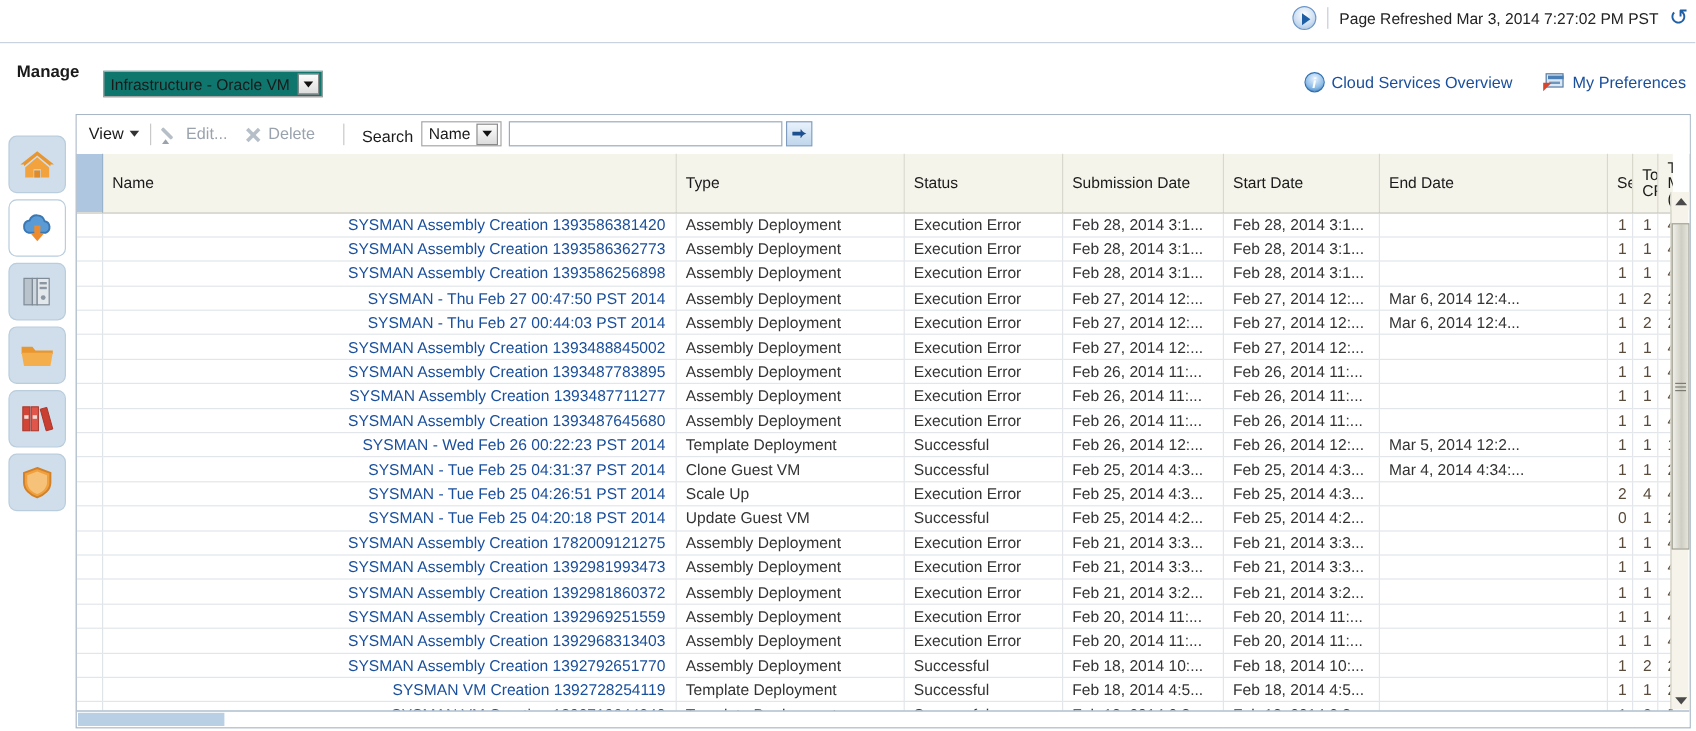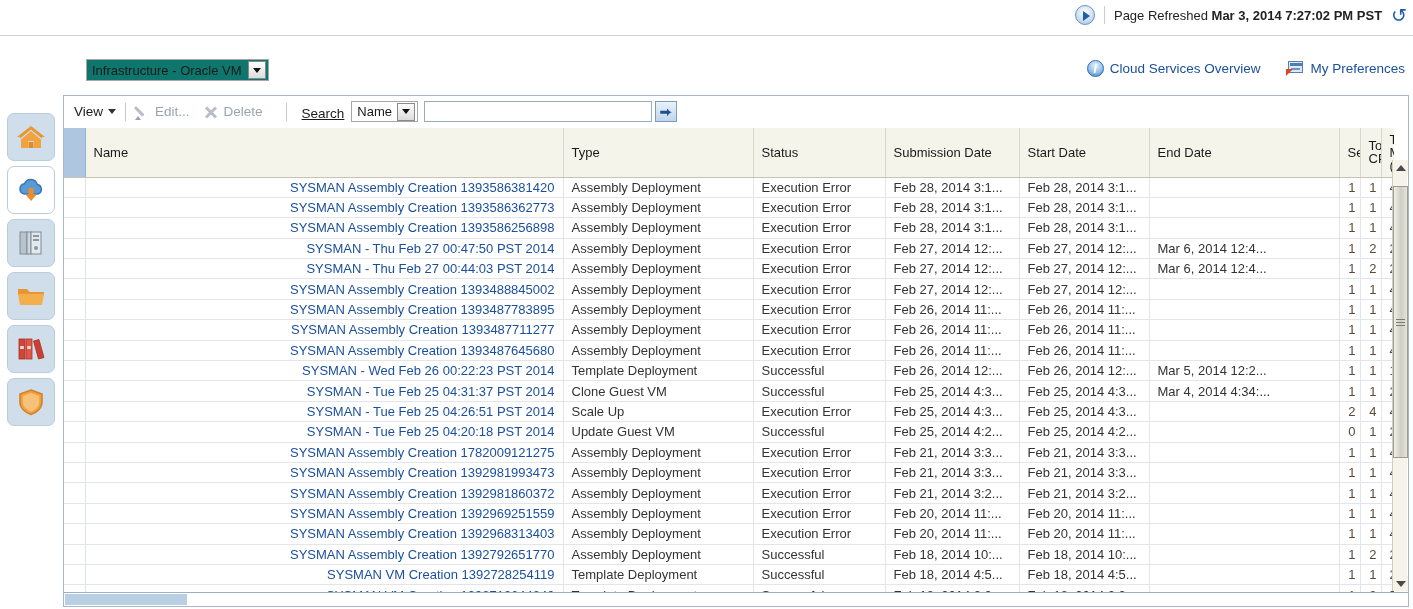--- a/index.html
+++ b/index.html
@@ -39,21 +39,21 @@
     display: inline-block; position: relative;
   }
   .play-icon::after {
     content: ""; position: absolute; left: 7px; top: 5px;
     border-left: 7px solid #1f5fa6;
     border-top: 5px solid transparent;
     border-bottom: 5px solid transparent;
   }
   .vsep { width: 1px; height: 18px; background: #c5cdd8; display: inline-block; }
   .refresh-label { color: #222; }
-  .refresh-label b { font-weight: bold; }
+  .refresh-label b { font-weight: normal; }
   .refresh-icon {
     font-size: 19px; color: #1f5fa6; line-height: 1;
     display: inline-block; transform: scaleX(-1);
     font-family: "DejaVu Sans", sans-serif;
   }
 
   
   .managebar {
     position: absolute; left: 0; top: 37px; width: 1413px; height: 50px;
     background: #ffffff;
@@ -157,21 +157,21 @@
     border-left: 3px solid transparent; border-right: 3px solid transparent;
     border-bottom: 4px solid #9aa3ad;
   }
   .x-icon { width: 14px; height: 14px; position: relative; display: inline-block; }
   .x-icon::before, .x-icon::after {
     content: ""; position: absolute; left: 0; top: 6px; width: 14px; height: 3px;
     background: #b6bec7;
   }
   .x-icon::before { transform: rotate(45deg); }
   .x-icon::after  { transform: rotate(-45deg); }
-  .tb-search-label { color: #1a1a1a; margin: 4px 7px 0 6px; text-decoration: underline; }
+  .tb-search-label { color: #1a1a1a; margin: 4px 7px 0 6px; }
   .search-select {
     height: 21px; border: 1px solid #a7a7a7; background: #fff;
     display: flex; align-items: center; font-size: 13px; padding-left: 5px;
   }
   .search-select .sel-text { padding-right: 5px; }
   .search-input {
     width: 228px; height: 21px; margin-left: 6px;
     border: 1px solid #9aabbd; background: #ffffff;
     font-size: 13px; padding: 0 4px; color: #1a1a1a;
     font-family: "Liberation Sans", sans-serif;
@@ -259,20 +259,23 @@
 
   <div class="titlebar">
     <div class="title-right">
       <span class="play-icon"></span>
       <span class="vsep"></span>
       <span class="refresh-label"><span>Page Refreshed </span><b>Mar 3, 2014 7:27:02 PM PST</b></span>
       <span class="refresh-icon">↻</span>
     </div>
   </div>
 
+  <div class="managebar">
+    <div class="manage-label">Manage</div>
+  </div>
   <div class="manage-select">
     <span class="sel-text">Infrastructure - Oracle VM</span>
     <span class="dropbtn"></span>
   </div>
 
   <div class="topright-links">
     <span class="tr-link">
       <span class="info-icon">i</span>
       <span>Cloud Services Overview</span>
     </span>

